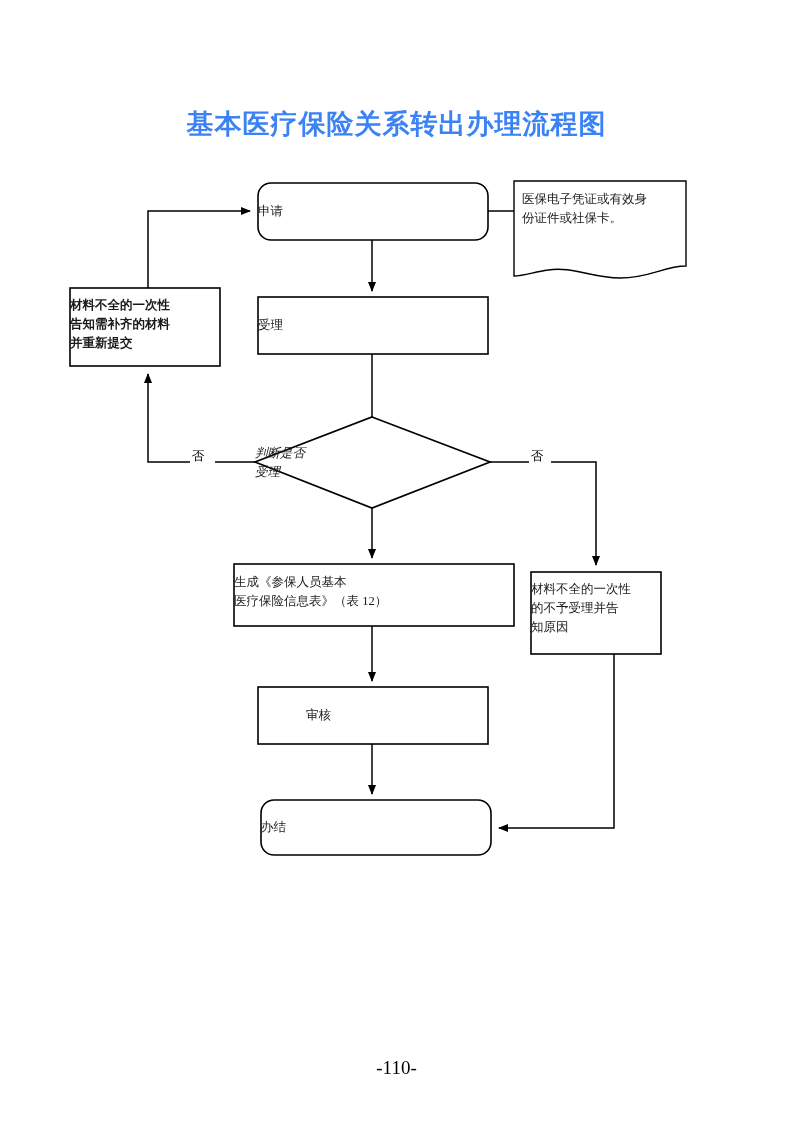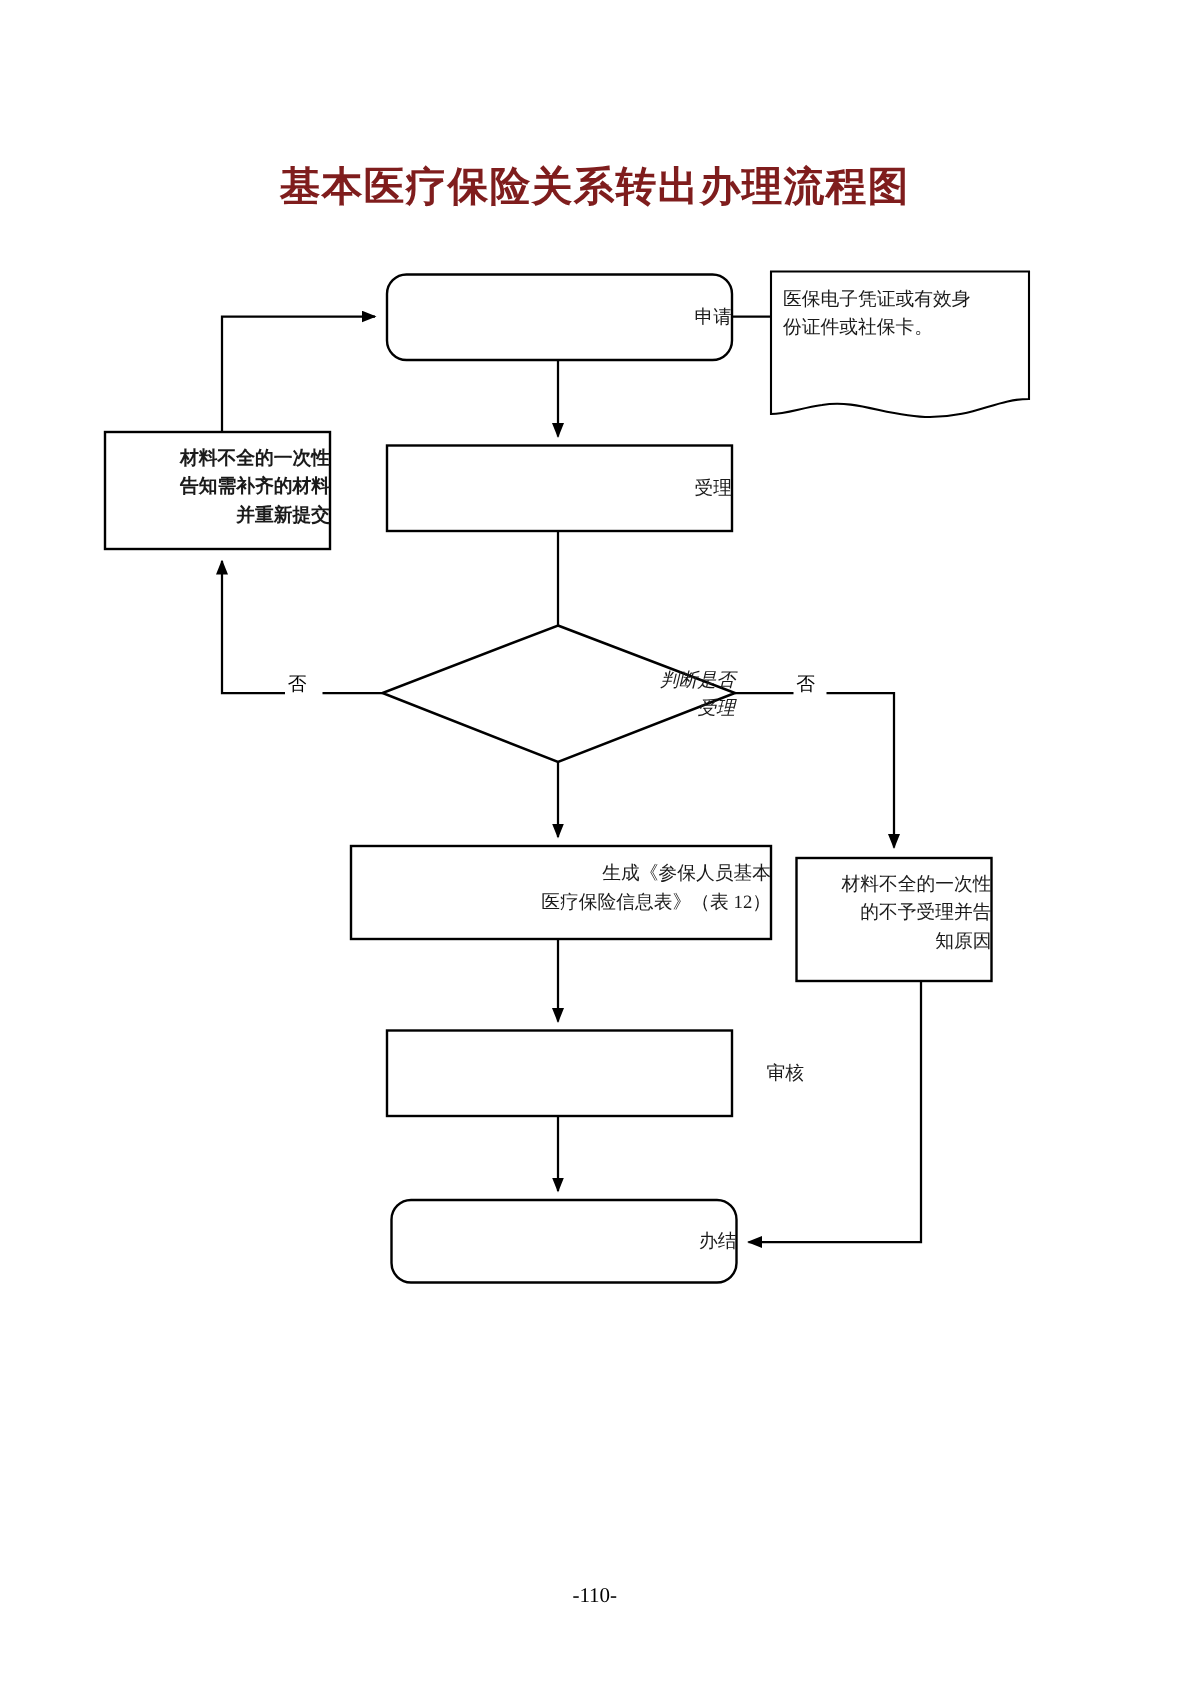--- a/index.html
+++ b/index.html
@@ -22,30 +22,30 @@
   #page-title {
     position: absolute;
     left: 0;
     top: 106px;
     width: 793px;
     text-align: center;
     font-family: "Liberation Serif", "DejaVu Serif", serif;
     font-weight: bold;
     font-size: 27px;
     letter-spacing: 1px;
-    color: #7f1d1d;
+    color: #3b82f6;
   }
   #flow-svg {
     position: absolute;
     left: 0;
     top: 0;
   }
   .node-label {
     position: absolute;
-    text-align: right;
+    text-align: left;
     font-size: 12.5px;
     line-height: 19px;
     color: #1a1a1a;
     font-family: "Liberation Serif", "DejaVu Serif", serif;
     pointer-events: none;
     white-space: pre-line;
   }
   .edge-label {
     position: absolute;
     font-size: 12.5px;
@@ -53,21 +53,21 @@
     color: #000000;
     text-align: center;
     font-family: "Liberation Serif", "DejaVu Serif", serif;
   }
   #footer-page-number {
     position: absolute;
     left: 0;
     top: 1057px;
     width: 793px;
     text-align: center;
-    font-size: 14px;
+    font-size: 19px;
     font-family: "Liberation Serif", "DejaVu Serif", serif;
     color: #000000;
   }
 </style>
 </head>
 <body>
 
 <div id="page">
 
   <div id="page-title">基本医疗保险关系转出办理流程图</div>

